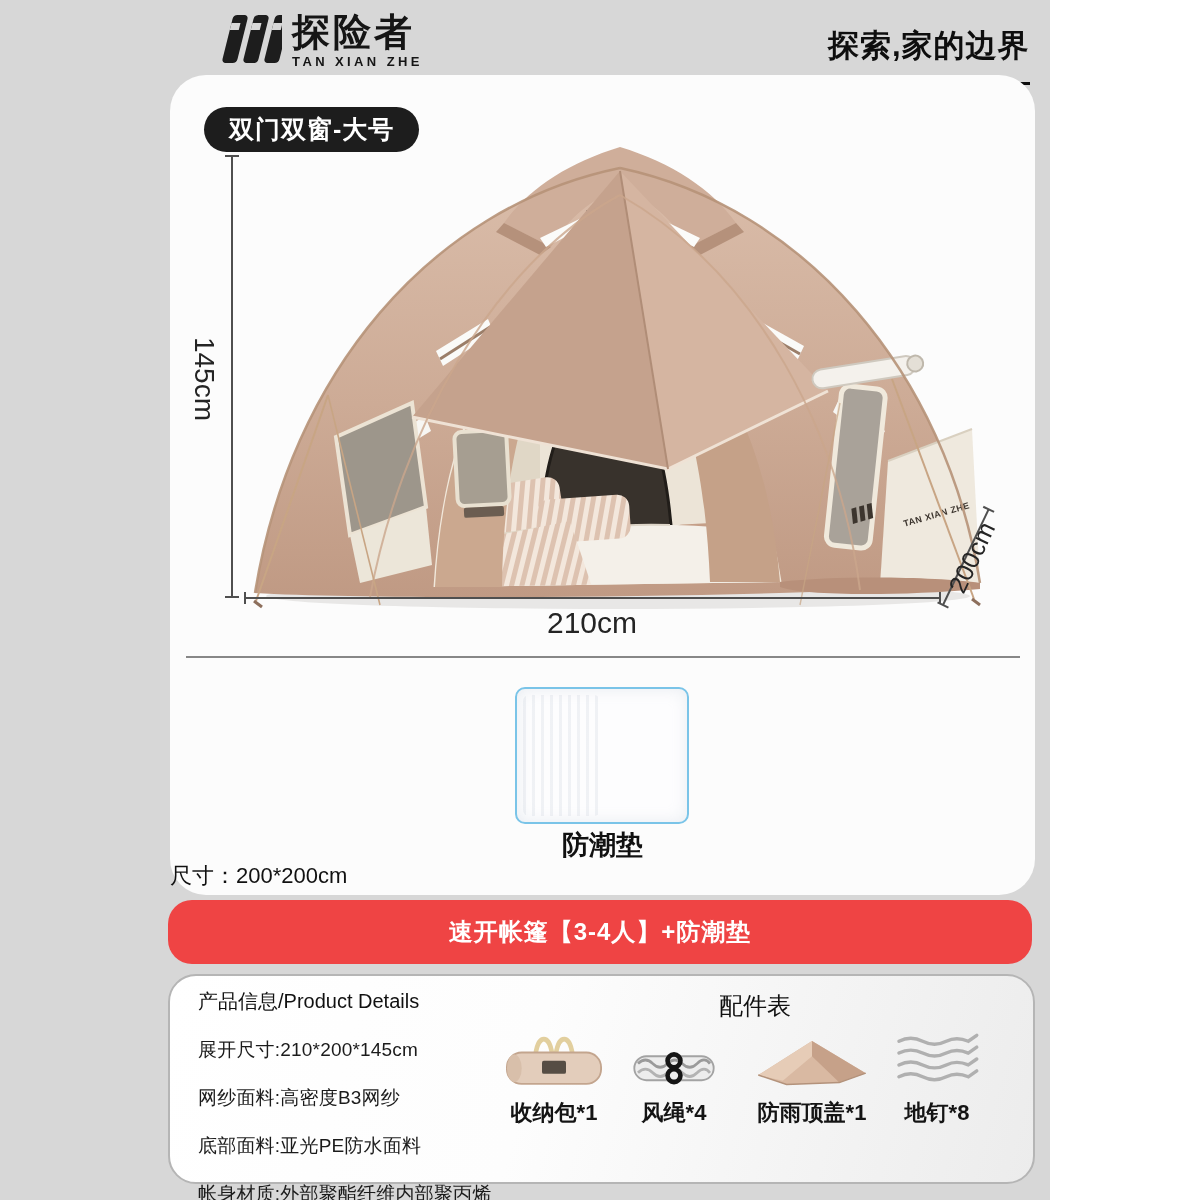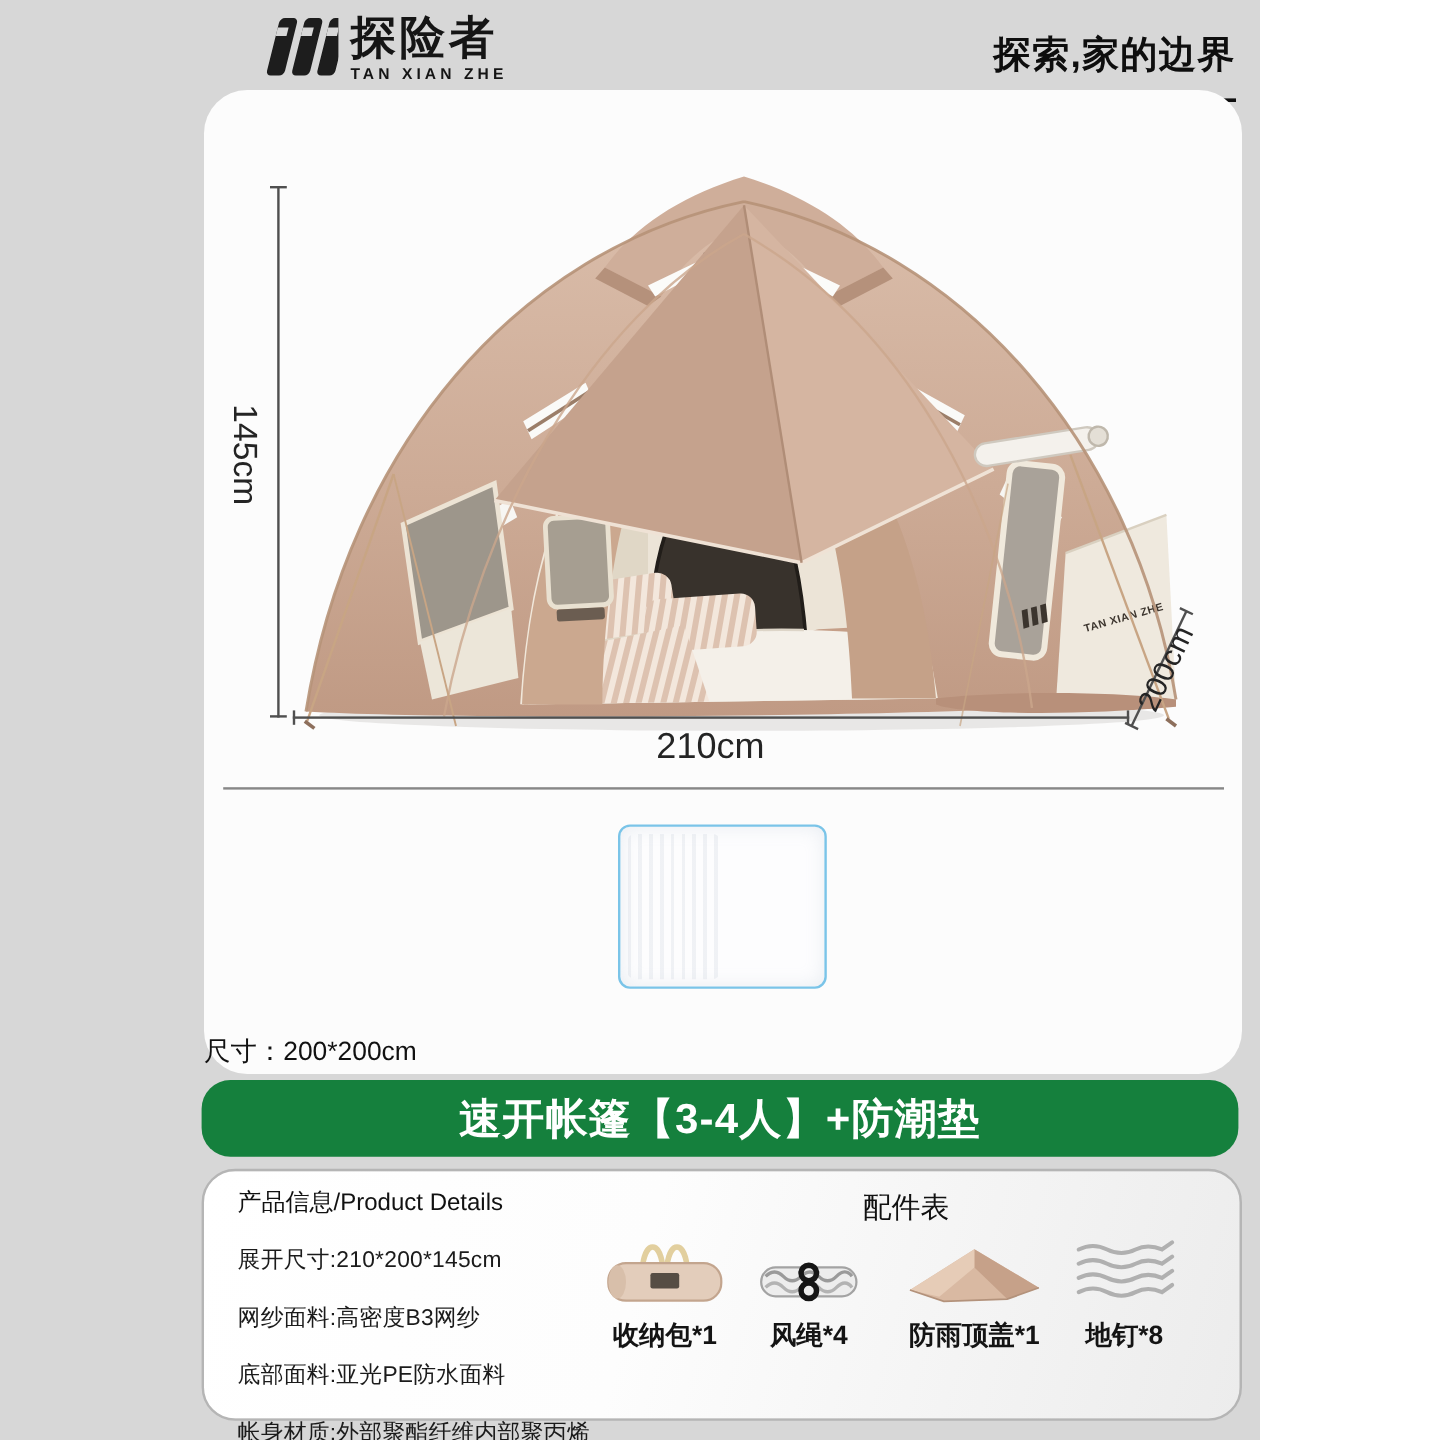--- a/index.html
+++ b/index.html
@@ -43,22 +43,22 @@
   
   .pad{position:absolute;left:345px;top:612px;width:170px;height:133px;background:#fdfdfe;
        border:2px solid #7ac4e8;border-radius:10px;box-shadow:inset 0 0 16px rgba(150,170,190,.20);}
   .pad::before{content:"";position:absolute;left:6px;top:6px;bottom:6px;width:45%;border-radius:6px;
        background:repeating-linear-gradient(90deg,rgba(170,182,198,.16) 0 3px,transparent 3px 9px);}
   .pad-name{position:absolute;left:0;top:752px;width:100%;text-align:center;
             font-size:27px;font-weight:bold;color:#111;}
   .pad-size{position:absolute;left:0;top:786px;width:100%;font-size:22px;color:#111;}
 
   
-  .banner{position:absolute;left:168px;top:900px;width:864px;height:64px;background:#15803d;border-radius:24px;
-          display:flex;align-items:center;justify-content:center;color:#fff;font-size:35px;font-weight:bold;letter-spacing:1px;}
+  .banner{position:absolute;left:168px;top:900px;width:864px;height:64px;background:#ef4444;border-radius:24px;
+          display:flex;align-items:center;justify-content:center;color:#fff;font-size:24px;font-weight:bold;letter-spacing:1px;}
 
   
   .panel{position:absolute;left:168px;top:974px;width:867px;height:210px;border-radius:28px;
          border:2px solid #b5b5b5;box-sizing:border-box;
          background:linear-gradient(105deg,#ffffff 0%,#fdfdfd 42%,#ececec 100%);}
   .details{position:absolute;left:28px;top:12px;width:300px;}
   .details-title{font-size:20px;font-weight:normal;color:#111;margin-bottom:7px;}
   .detail-line{font-size:19px;color:#1b1b1b;margin-top:22px;letter-spacing:0.2px;}
   .uv-bar{position:relative;width:128px;height:9px;border-radius:5px;margin:13px 0 6px 2px;
           background:linear-gradient(90deg,#2a6ae4 0%,#6fc6ef 22%,#dff2f4 38%,#ffe45a 58%,#ff9429 78%,#e32119 100%);}
@@ -90,20 +90,21 @@
       </g>
     </svg>
     <div class="brand-txt">
       <div class="brand-cn">探险者</div>
       <div class="brand-en">TAN XIAN ZHE</div>
     </div>
   </div>
   <div class="slogan">探索,家的边界</div>
 
   <div class="card">
+    <div class="badge">双门双窗-大号</div>
 
     <div class="tent-wrap">
       <svg width="745" height="480" viewBox="0 0 745 480">
         <defs>
           <linearGradient id="gDome" x1="0" y1="0" x2="0" y2="1">
             <stop offset="0" stop-color="#dabdaa"></stop>
             <stop offset="0.55" stop-color="#cdab96"></stop>
             <stop offset="1" stop-color="#c09a84"></stop>
           </linearGradient>
           <pattern id="stripes" width="10" height="10" patternTransform="rotate(14)" patternUnits="userSpaceOnUse">
@@ -197,20 +198,21 @@
     <div class="dim-v" style="left:61px;top:80px;height:443px;"></div>
     <div class="dim-label lbl-h">145cm</div>
     <div class="dim-h" style="left:74px;top:522px;width:697px;"></div>
     <div class="dim-label lbl-w">210cm</div>
     <div class="dim-d" style="left:773px;top:529px;width:106px;transform:rotate(-64.5deg);"></div>
     <div class="dim-label lbl-d">200cm</div>
 
     <div class="divider"></div>
 
     <div class="pad"></div>
+    <div class="pad-name">防潮垫</div>
     <div class="pad-size">尺寸：200*200cm</div>
   </div>
 
   <div class="banner">
     <span>速开帐篷【3-4人】+防潮垫</span>
   </div>
 
   <div class="panel">
     <div class="details">
       <div class="details-title">产品信息/Product Details</div>

